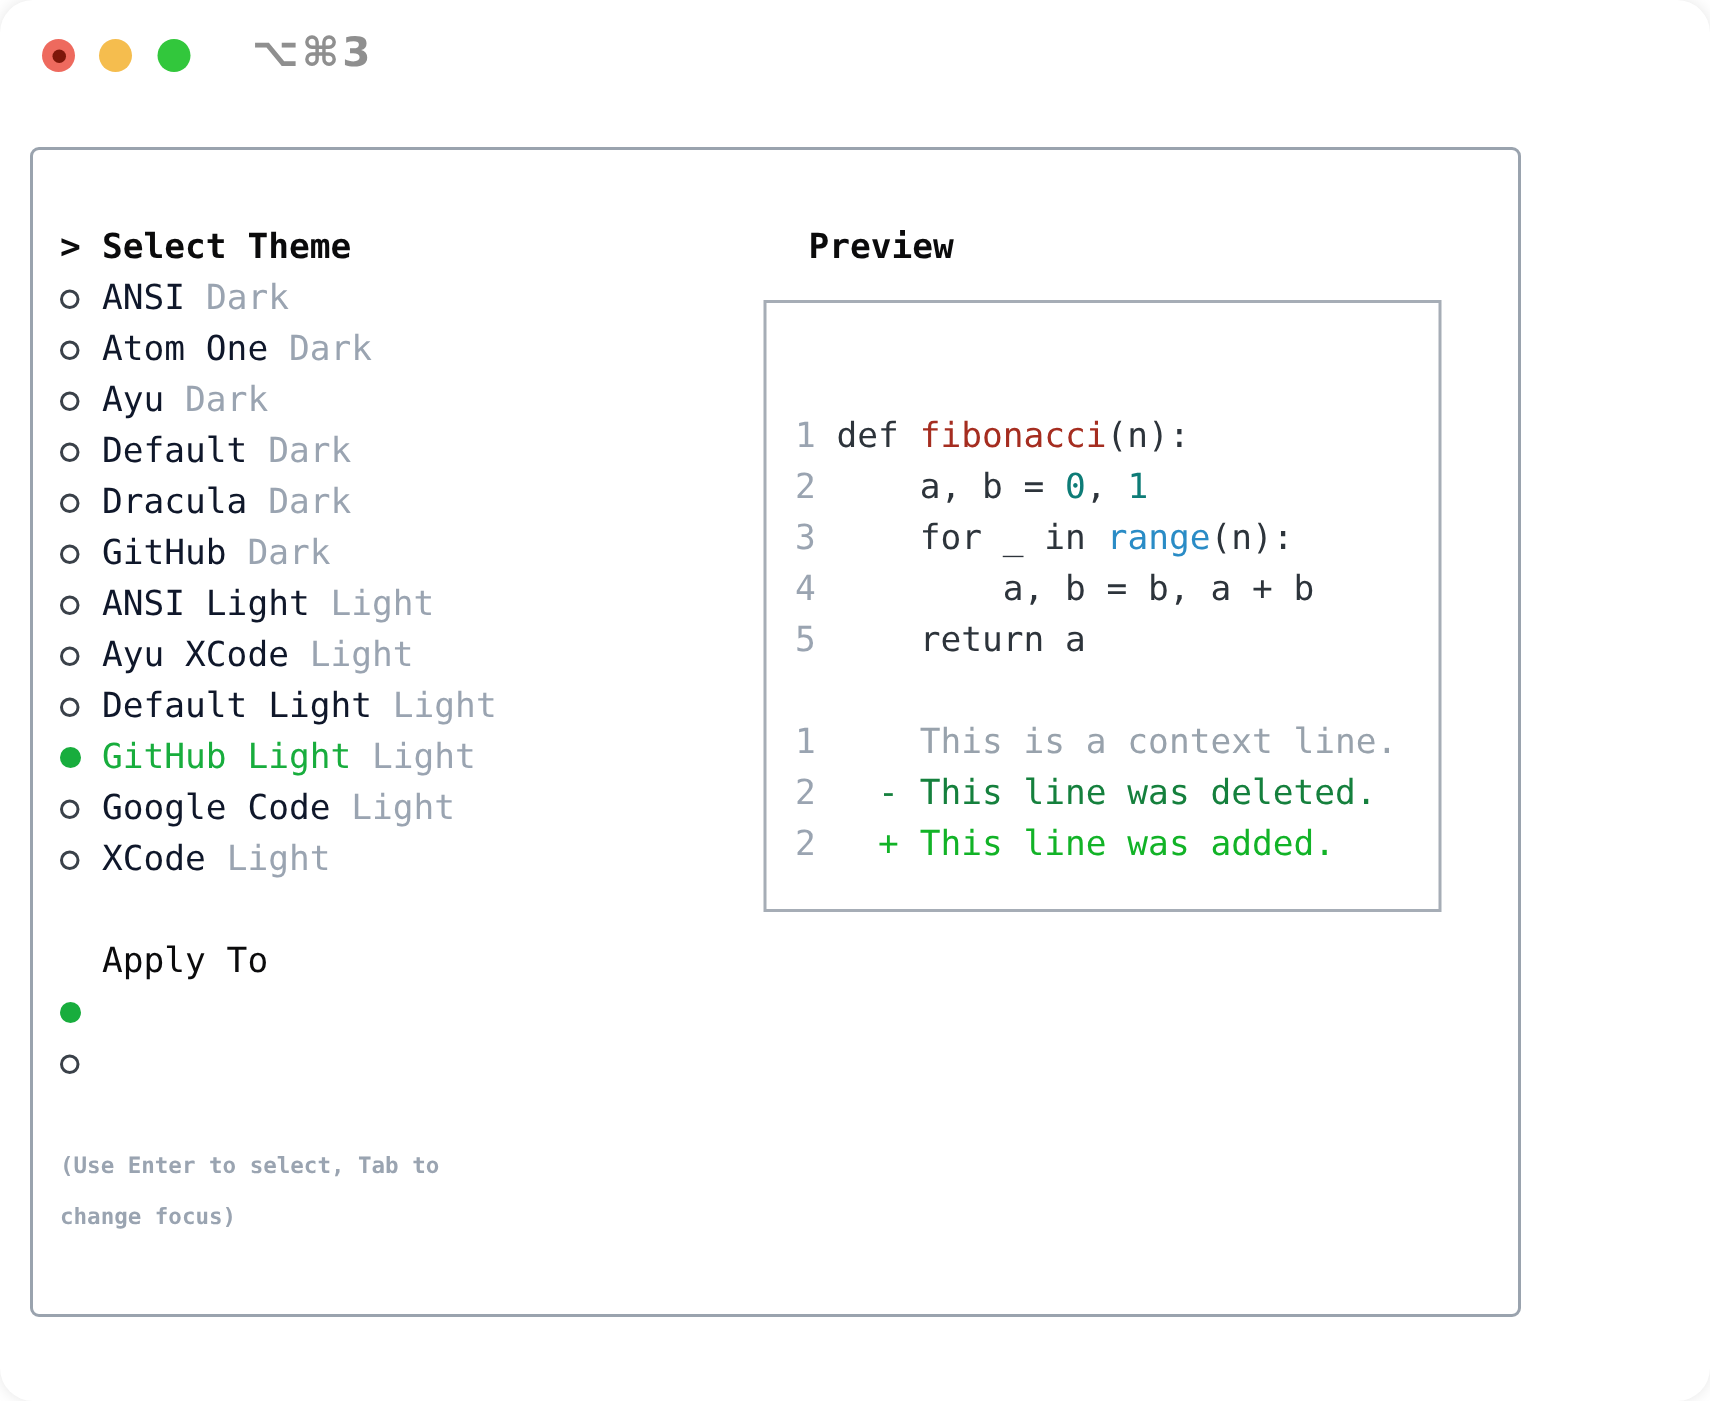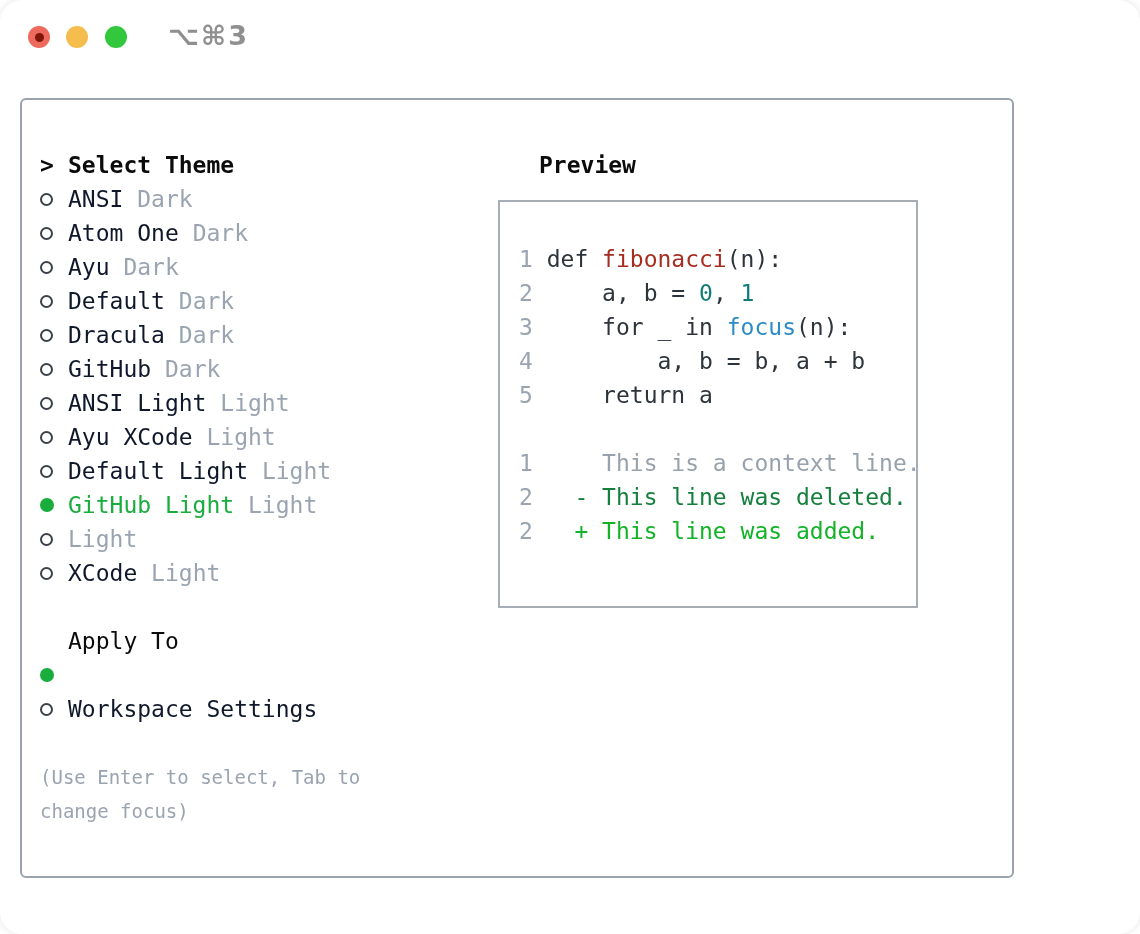--- a/index.html
+++ b/index.html
@@ -40,29 +40,29 @@
   .marker-slot { width:28px; display:inline-flex; align-items:center; flex:none; }
   .caret { font-weight:bold; color:#0b0b0c; font-size:23px; }
   .ring { width:13px; height:13px; border:2px solid #3a4149; border-radius:50%; }
   .dotg { width:14px; height:14px; border-radius:50%; background:#18ad3d; }
   .hdr  { font-weight:bold; color:#0b0b0c; }
   .tname { color:#0f172a; }
   .row.selected .tname { color:#18ad3d; }
   .suffix { color:#9aa4b1; }
   .spacer { height:34px; }
   .apply-hdr { padding-left:28px; color:#0b0b0c; }
-  .help { font-size:19px; color:#9aa4b1; line-height:34px; white-space:pre; }
+  .help { font-size:15px; color:#9aa4b1; line-height:34px; white-space:pre;font-weight:bold; }
 
   
   .preview-title { position:absolute; left:473px; top:48px; height:34px;
     line-height:34px; font-size:23px; font-weight:bold; color:#0b0b0c;margin-left:44px; }
   .preview-box {
-    position:absolute; left:476px; top:100px; width:420px; height:408px;
+    position:absolute; left:487px; top:100px; width:452px; height:408px;
     border:2px solid #a6adb6; background:#fff;
-    padding:40px 0 0 19px; overflow:hidden;
+    padding:72px 0 0 19px; overflow:hidden;
   }
   .code-line { height:34px; line-height:34px; font-size:23px; white-space:pre; }
   .tok.ln   { color:#9aa4b1; }
   .tok.p    { color:#2d343b; }
   .tok.k    { color:#2d343b; }
   .tok.fn   { color:#a52d20; }
   .tok.num  { color:#0e7c77; }
   .tok.call { color:#2a8cc6; }
   .tok.ctx  { color:#98a2ac;margin-top:48px; }
   .tok.del  { color:#15803d; }
@@ -93,45 +93,45 @@
           <div class="row"><span class="marker-slot"><span class="ring"></span></span><span class="tname">ANSI </span><span class="suffix">Dark</span></div>
           <div class="row"><span class="marker-slot"><span class="ring"></span></span><span class="tname">Atom One </span><span class="suffix">Dark</span></div>
           <div class="row"><span class="marker-slot"><span class="ring"></span></span><span class="tname">Ayu </span><span class="suffix">Dark</span></div>
           <div class="row"><span class="marker-slot"><span class="ring"></span></span><span class="tname">Default </span><span class="suffix">Dark</span></div>
           <div class="row"><span class="marker-slot"><span class="ring"></span></span><span class="tname">Dracula </span><span class="suffix">Dark</span></div>
           <div class="row"><span class="marker-slot"><span class="ring"></span></span><span class="tname">GitHub </span><span class="suffix">Dark</span></div>
           <div class="row"><span class="marker-slot"><span class="ring"></span></span><span class="tname">ANSI Light </span><span class="suffix">Light</span></div>
           <div class="row"><span class="marker-slot"><span class="ring"></span></span><span class="tname">Ayu XCode </span><span class="suffix">Light</span></div>
           <div class="row"><span class="marker-slot"><span class="ring"></span></span><span class="tname">Default Light </span><span class="suffix">Light</span></div>
           <div class="row selected"><span class="marker-slot"><span class="dotg"></span></span><span class="tname">GitHub Light </span><span class="suffix">Light</span></div>
-          <div class="row"><span class="marker-slot"><span class="ring"></span></span><span class="suffix">Light</span></div>
+          <div class="row"><span class="marker-slot"><span class="ring"></span></span><span class="tname">Google Code </span><span class="suffix">Light</span></div>
           <div class="row"><span class="marker-slot"><span class="ring"></span></span><span class="tname">XCode </span><span class="suffix">Light</span></div>
         </div>
 
       <div class="spacer"></div>
 
       <div class="row apply-hdr">Apply To</div>
       <div id="apply-list">
           <div class="row selected"><span class="marker-slot"><span class="dotg"></span></span></div>
-          <div class="row"><span class="marker-slot"><span class="ring"></span></span><span class="tname">Workspace Settings</span></div>
+          <div class="row"><span class="marker-slot"><span class="ring"></span></span></div>
         </div>
 
       <div class="spacer"></div>
 
       <div class="help">(Use Enter to select, Tab to</div>
       <div class="help">change focus)</div>
     </div>
 
     <div class="preview-title">Preview</div>
 
     <div class="preview-box">
       <div id="code">
           <div class="code-line"><span class="tok ln">1 </span><span class="tok k">def </span><span class="tok fn">fibonacci</span><span class="tok p">(n):</span></div>
           <div class="code-line"><span class="tok ln">2</span><span class="tok p">     a, b = </span><span class="tok num">0</span><span class="tok p">, </span><span class="tok num">1</span></div>
-          <div class="code-line"><span class="tok ln">3</span><span class="tok p">     </span><span class="tok k">for</span><span class="tok p"> _ </span><span class="tok k">in</span><span class="tok p"> </span><span class="tok call">focus</span><span class="tok p">(n):</span></div>
+          <div class="code-line"><span class="tok ln">3</span><span class="tok p">     </span><span class="tok k">for</span><span class="tok p"> _ </span><span class="tok k">in</span><span class="tok p"> </span><span class="tok call">range</span><span class="tok p">(n):</span></div>
           <div class="code-line"><span class="tok ln">4</span><span class="tok p">         a, b = b, a + b</span></div>
           <div class="code-line"><span class="tok ln">5</span><span class="tok p">     </span><span class="tok k">return</span><span class="tok p"> a</span></div>
           <div class="code-line"></div>
           <div class="code-line"><span class="tok ln">1</span><span class="tok ctx">     This is a context line.</span></div>
           <div class="code-line"><span class="tok ln">2</span><span class="tok del">   - This line was deleted.</span></div>
           <div class="code-line"><span class="tok ln">2</span><span class="tok add">   + This line was added.</span></div>
         </div>
     </div>
 
   </div>

